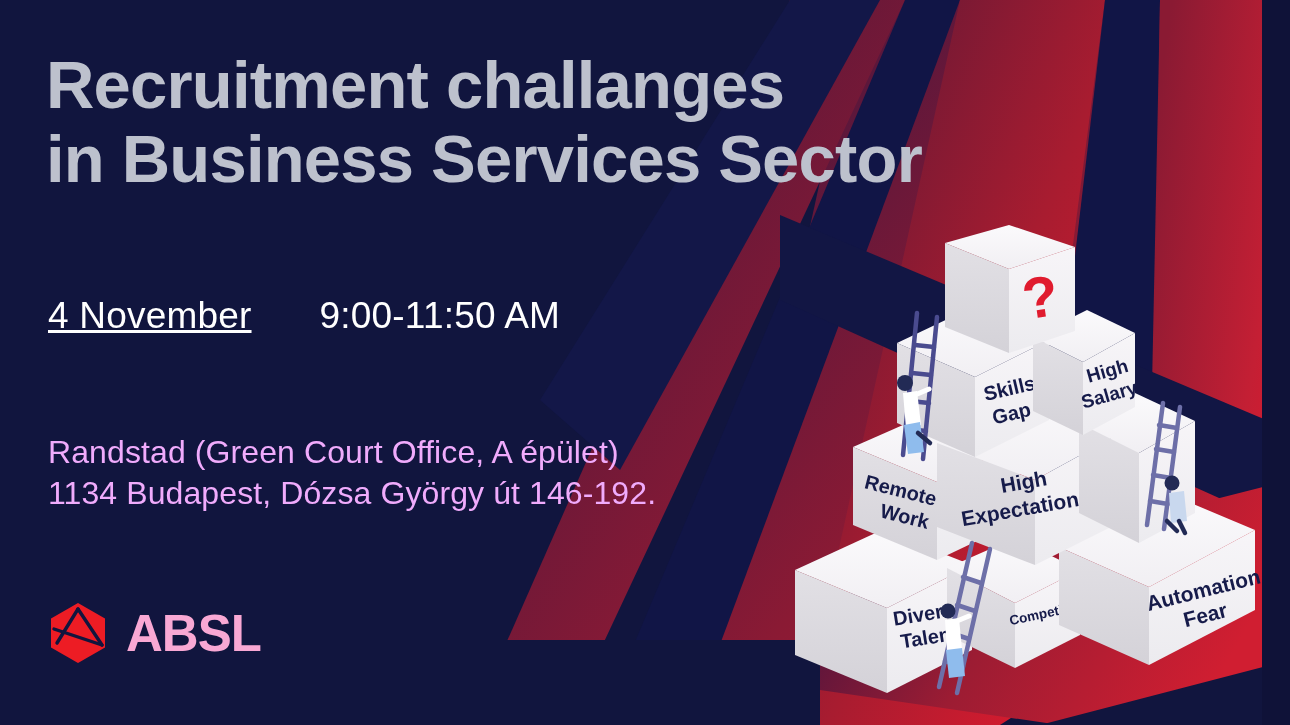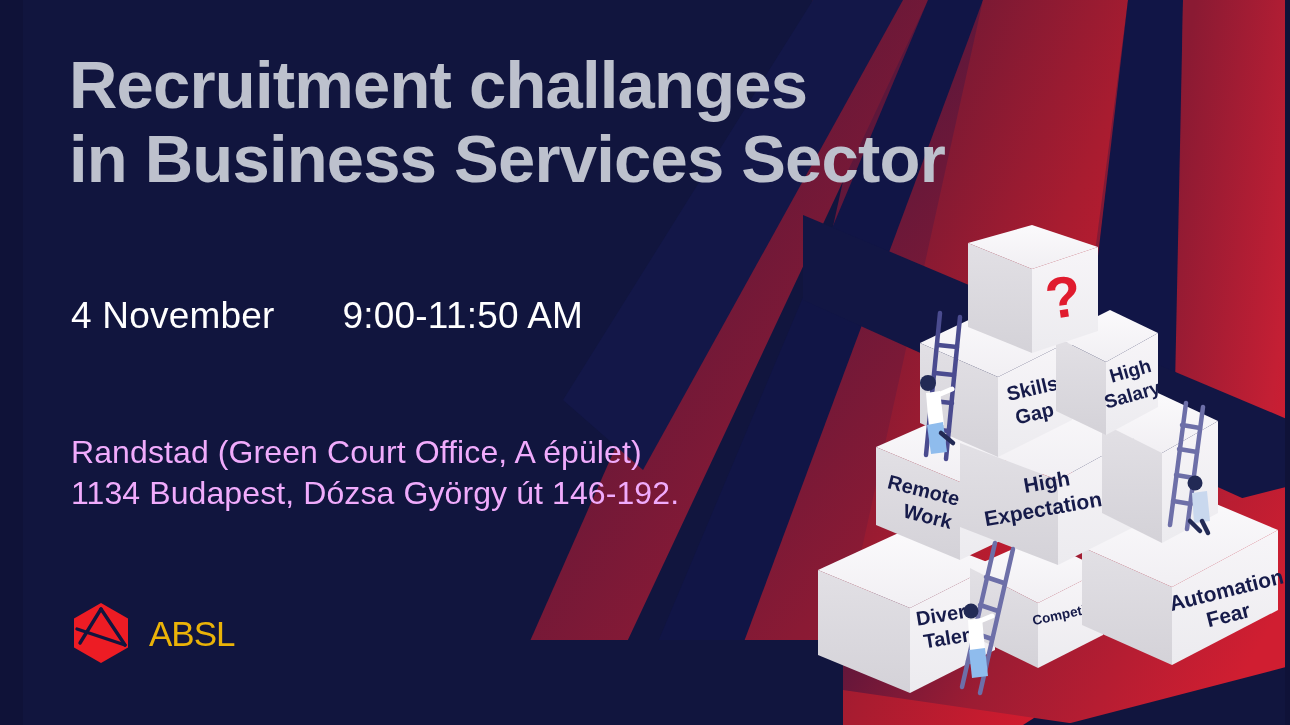--- a/index.html
+++ b/index.html
@@ -4,21 +4,20 @@
 <style>
   * { margin:0; padding:0; box-sizing:border-box; }
   html,body { width:1290px; height:725px; overflow:hidden; background:#0f1238; }
   body { font-family:"Liberation Sans", sans-serif; }
 
   #banner {
     position:relative;
     width:1262px; height:725px;
     overflow:hidden;
     background:#11153e;
-    margin-left:23px;
   }
 
   
   #bg-shards { position:absolute; inset:0; width:1290px; height:725px; }
 
   
   .content {
     position:absolute;
     left:46px; top:0;
     width:780px; height:725px;
@@ -43,21 +42,21 @@
     display:flex;
     align-items:baseline;
   }
   .dt-date, .dt-time {
     font-size:37px;
     font-weight:400;
     color:#ffffff;
     letter-spacing:0.2px;
     white-space:nowrap;
   }
-  .dt-date { margin-right:68px; }
+  .dt-date { margin-right:68px;text-decoration:underline; }
 
   .venue {
     position:absolute;
     top:432px; left:2px;
   }
   .venue-line {
     display:block;
     font-size:32px;
     line-height:1.27;
     font-weight:400;
@@ -70,23 +69,23 @@
   .logo-row {
     position:absolute;
     top:601px; left:0;
     display:flex;
     align-items:center;
   }
   .logo-absl { display:flex; align-items:center; }
   .absl-mark { width:64px; height:64px; display:block; }
   .absl-word {
     margin-left:16px;
-    font-size:35px;
-    font-weight:normal;
-    color:#eab308;
+    font-size:51px;
+    font-weight:bold;
+    color:#f9a8d4;
     letter-spacing:-1px;
     line-height:1;
   }
   .logo-randstad { display:flex; align-items:center; margin-left:96px; }
   .rs-mark { width:60px; height:40px; display:block; }
   .rs-word {
     margin-left:32px;
     font-size:53px;
     font-weight:400;
     color:#ffffff;

